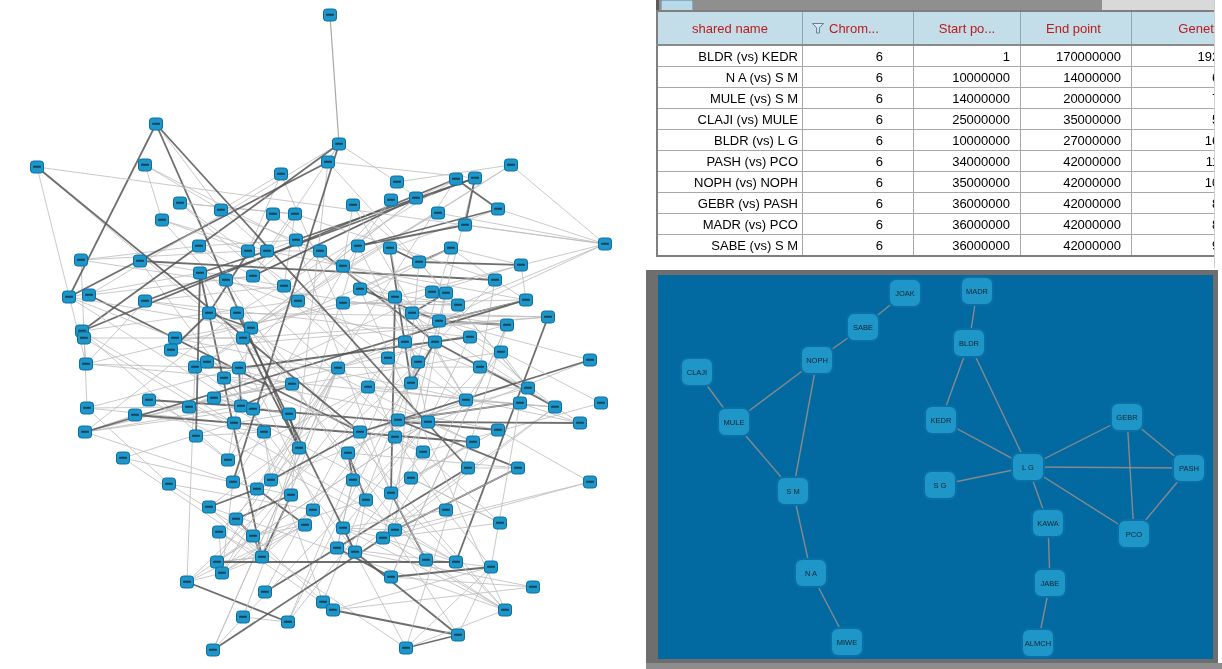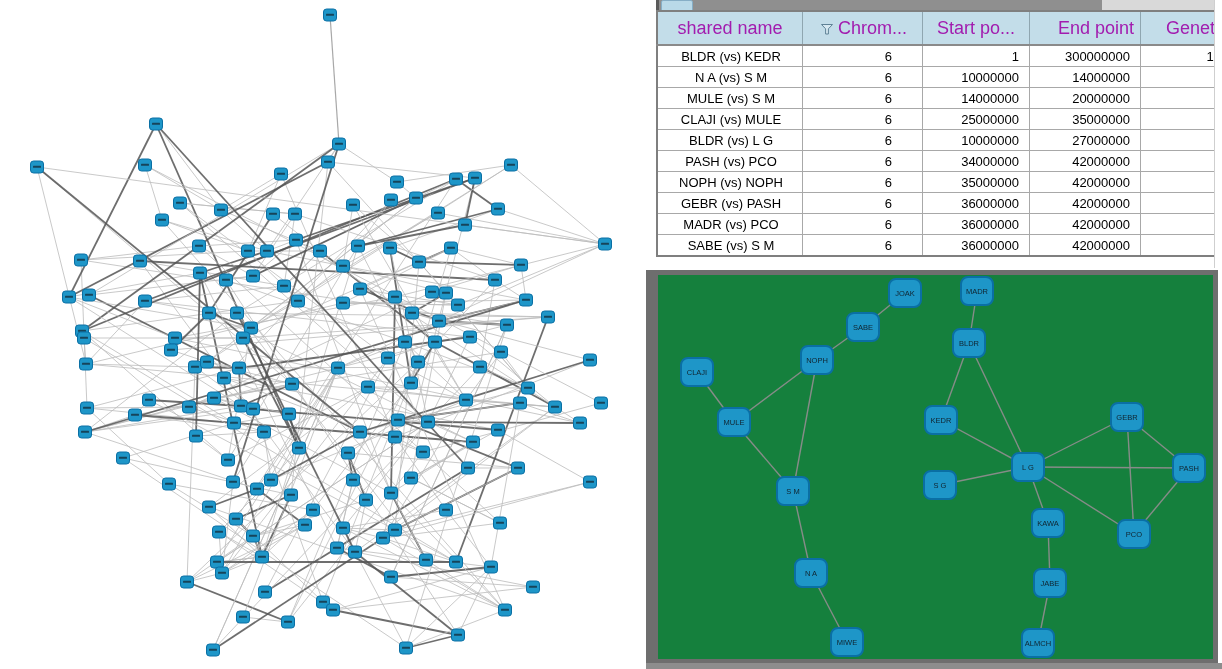--- a/index.html
+++ b/index.html
@@ -10,37 +10,37 @@
   
   .strip-dark{position:absolute;left:656px;top:0;width:446px;height:10px;background:#8f8f8f;}
   .strip-light{position:absolute;left:1102px;top:0;width:112px;height:10px;background:#d9d9d9;border-bottom:1px solid #bdbdbd;}
   .strip-notch{position:absolute;left:656px;top:0;width:3px;height:10px;background:#5a5a5a;}
   .tab-frag{position:absolute;left:661px;top:0px;width:30px;height:9px;background:#b9d9e8;
             border:1px solid #86aec6;border-radius:2px 2px 0 0;}
   
   .attr-table{position:absolute;left:656px;top:10px;width:558px;border-collapse:collapse;
               table-layout:fixed;font-size:13px;color:#000;background:#fff;
               border:2px solid #7f7f7f;}
-  .attr-table th{background:#c3dde9;font-weight:normal;color:#a21caf;height:30px;
+  .attr-table th{background:#c3dde9;font-weight:normal;color:#b91c1c;height:30px;
                  border:1px solid #8fa6b0;border-bottom:2px solid #8a8a8a;overflow:hidden;
-                 white-space:nowrap;font-size:18px;}
+                 white-space:nowrap;font-size:13px;}
   .attr-table td{height:20px;border:1px solid #a8a8a8;overflow:hidden;white-space:nowrap;
                  background:#fff;padding:0 4px;}
   .attr-table th:nth-child(1){width:142px;text-align:center;}
-  .attr-table th:nth-child(2){width:100px;text-align:left;padding-left:18px;}
+  .attr-table th:nth-child(2){width:100px;text-align:left;padding-left:9px;}
   .attr-table th:nth-child(3){width:104px;}
-  .attr-table th:nth-child(4){width:103px;text-align:right;padding-right:6px;}
+  .attr-table th:nth-child(4){width:103px;text-align:center;padding-right:6px;}
   .attr-table th:nth-child(5){width:101px;text-align:right;padding-right:8px;}
-  .attr-table td:nth-child(1){text-align:center;padding-left:6px;}
+  .attr-table td:nth-child(1){text-align:right;padding-left:6px;}
   .attr-table td:nth-child(2){text-align:right;padding-right:30px;}
   .attr-table td:nth-child(3),.attr-table td:nth-child(4){text-align:right;padding-right:10px;}
   .attr-table td:nth-child(5){text-align:right;padding-right:12px;}
   .right-white{position:absolute;left:1214px;top:0;width:8px;height:268px;background:#fff;border-left:1px solid #cfcfcf;}
   
-  .net-panel{position:absolute;left:646px;top:270px;width:555px;height:384px;background:#15803d;
+  .net-panel{position:absolute;left:646px;top:270px;width:555px;height:384px;background:#0369a1;
              border-top:5px solid #6e6e6e;border-right:5px solid #6e6e6e;
              border-bottom:4px solid #6e6e6e;border-left:12px solid #6e6e6e;}
   .bottom-strip{position:absolute;left:646px;top:663px;width:576px;height:6px;background:#8d8d8d;}
   #subnet{display:block;width:555px;height:384px;}
   .subnet-label{font-family:"Liberation Sans", sans-serif;font-size:7.5px;fill:#10242f;}
 </style>
 </head>
 <body>
 
 <div class="stage">
@@ -1046,21 +1046,21 @@
           <th><span>Start po...</span></th>
           <th><span>End point</span></th>
           <th><span>Genetic...</span></th>
         </tr>
       </thead>
     <tbody id="attr-body">
         <tr>
           <td>BLDR (vs) KEDR</td>
           <td>6</td>
           <td>1</td>
-          <td>300000000</td>
+          <td>170000000</td>
           <td>192.0</td>
         </tr>
         <tr>
           <td>N A (vs) S M</td>
           <td>6</td>
           <td>10000000</td>
           <td>14000000</td>
           <td>6.6</td>
         </tr>
         <tr>

